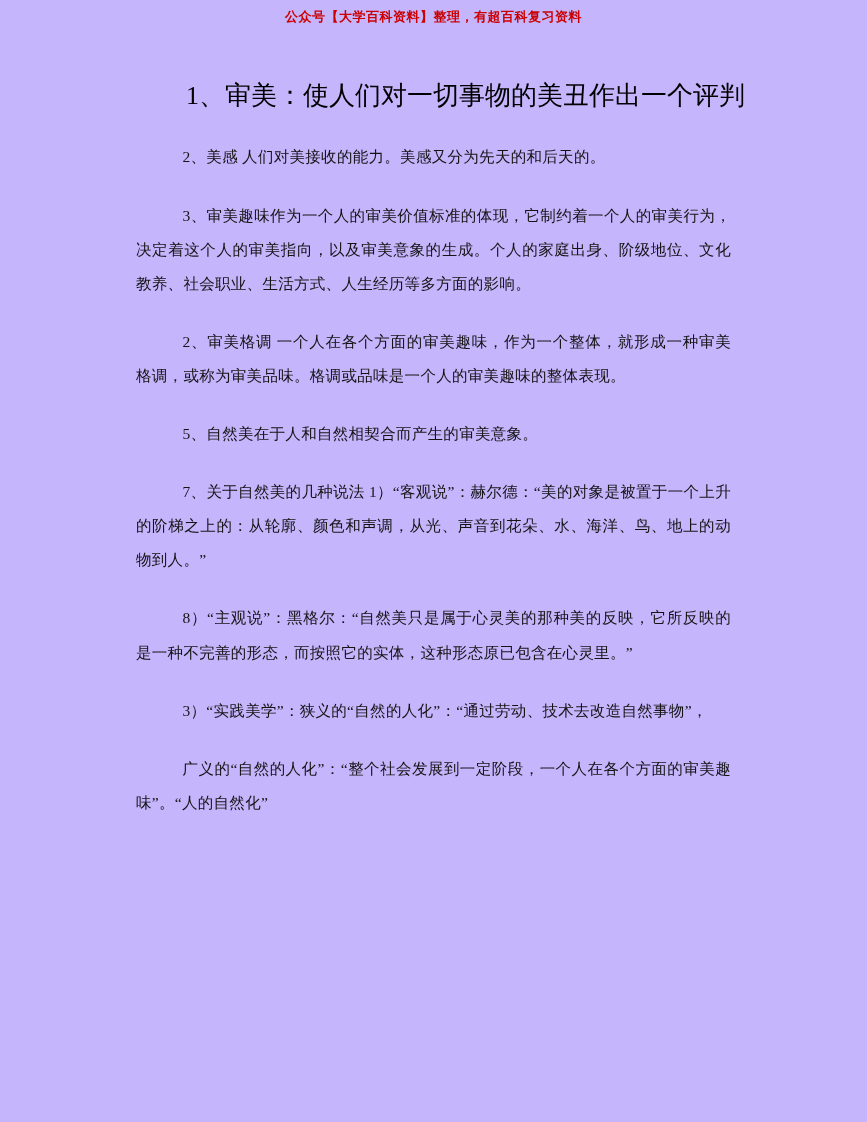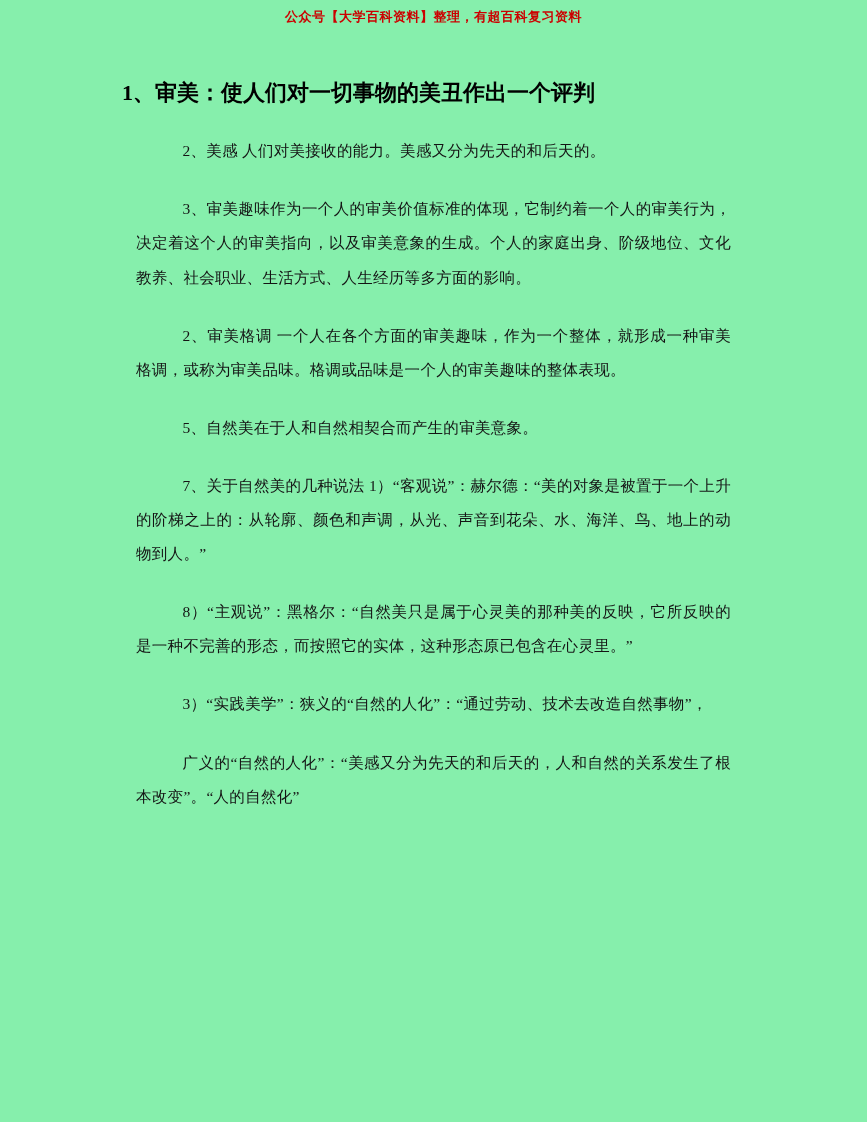--- a/index.html
+++ b/index.html
@@ -5,39 +5,39 @@
   html, body {
     margin: 0;
     padding: 0;
     background: #ffffff;
   }
   .page {
     position: relative;
     width: 867px;
     height: 1122px;
     margin: 0 auto;
-    background: #86efac;
+    background: #c4b5fd;
     box-sizing: border-box;
     padding: 8px 122px 0 122px;
     overflow: hidden;
     font-family: "Liberation Serif", "DejaVu Serif", serif;
   }
   .watermark {
     text-align: center;
     font-size: 13px;
     font-weight: bold;
     letter-spacing: 0.5px;
     color: #cc0000;
     line-height: 1.4;
   }
   .doc-title {
     margin: 50px 0 14px 0;
-    text-align: left;
-    font-size: 22px;
-    font-weight: bold;
+    text-align: right;
+    font-size: 26px;
+    font-weight: normal;
     color: #000000;
     line-height: 1.55;
   }
   .doc-title .title-line {
     display: block;
   }
   .para {
     margin: 24px 14px;
     font-size: 15.5px;
     line-height: 2.2;
@@ -58,15 +58,15 @@
     <span class="title-line">1、审美：使人们对一切事物的美丑作出一个评判</span>
   </h1>
 
   <p class="para">2、美感 人们对美接收的能力。美感又分为先天的和后天的。</p>
   <p class="para">3、审美趣味作为一个人的审美价值标准的体现，它制约着一个人的审美行为，决定着这个人的审美指向，以及审美意象的生成。个人的家庭出身、阶级地位、文化教养、社会职业、生活方式、人生经历等多方面的影响。</p>
   <p class="para">2、审美格调 一个人在各个方面的审美趣味，作为一个整体，就形成一种审美格调，或称为审美品味。格调或品味是一个人的审美趣味的整体表现。</p>
   <p class="para">5、自然美在于人和自然相契合而产生的审美意象。</p>
   <p class="para">7、关于自然美的几种说法 1）“客观说”：赫尔德：“美的对象是被置于一个上升的阶梯之上的：从轮廓、颜色和声调，从光、声音到花朵、水、海洋、鸟、地上的动物到人。”</p>
   <p class="para">8）“主观说”：黑格尔：“自然美只是属于心灵美的那种美的反映，它所反映的是一种不完善的形态，而按照它的实体，这种形态原已包含在心灵里。”</p>
   <p class="para">3）“实践美学”：狭义的“自然的人化”：“通过劳动、技术去改造自然事物”，</p>
-  <p class="para">广义的“自然的人化”：“美感又分为先天的和后天的，人和自然的关系发生了根本改变”。“人的自然化”</p>
+  <p class="para">广义的“自然的人化”：“整个社会发展到一定阶段，一个人在各个方面的审美趣味”。“人的自然化”</p>
 
 </div>
 
 </body></html>

